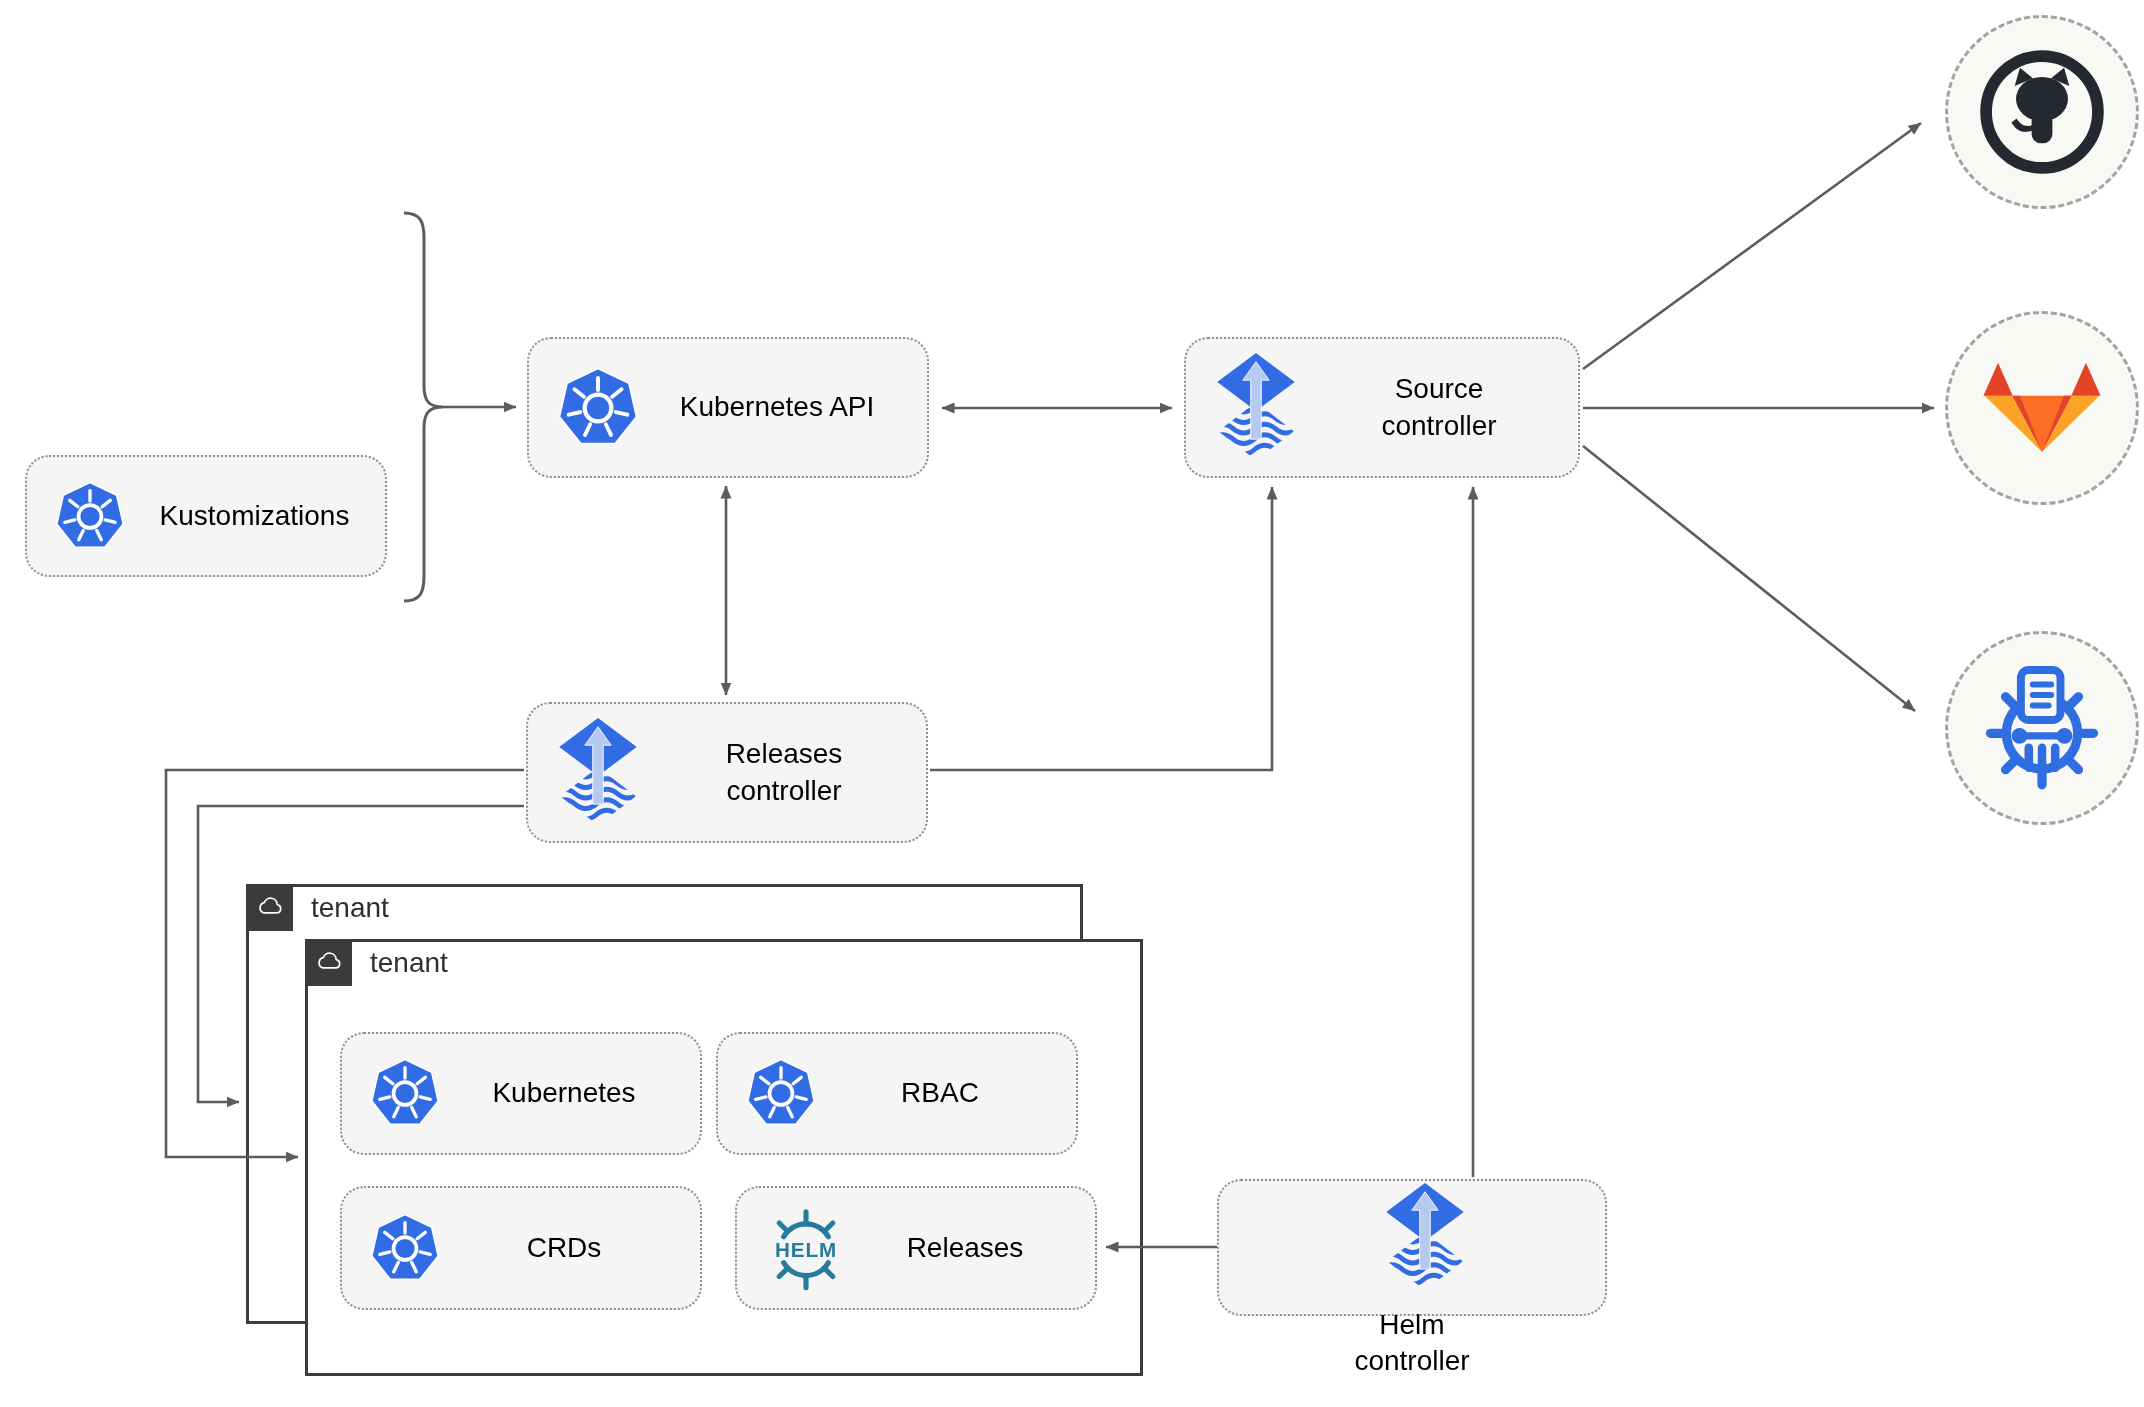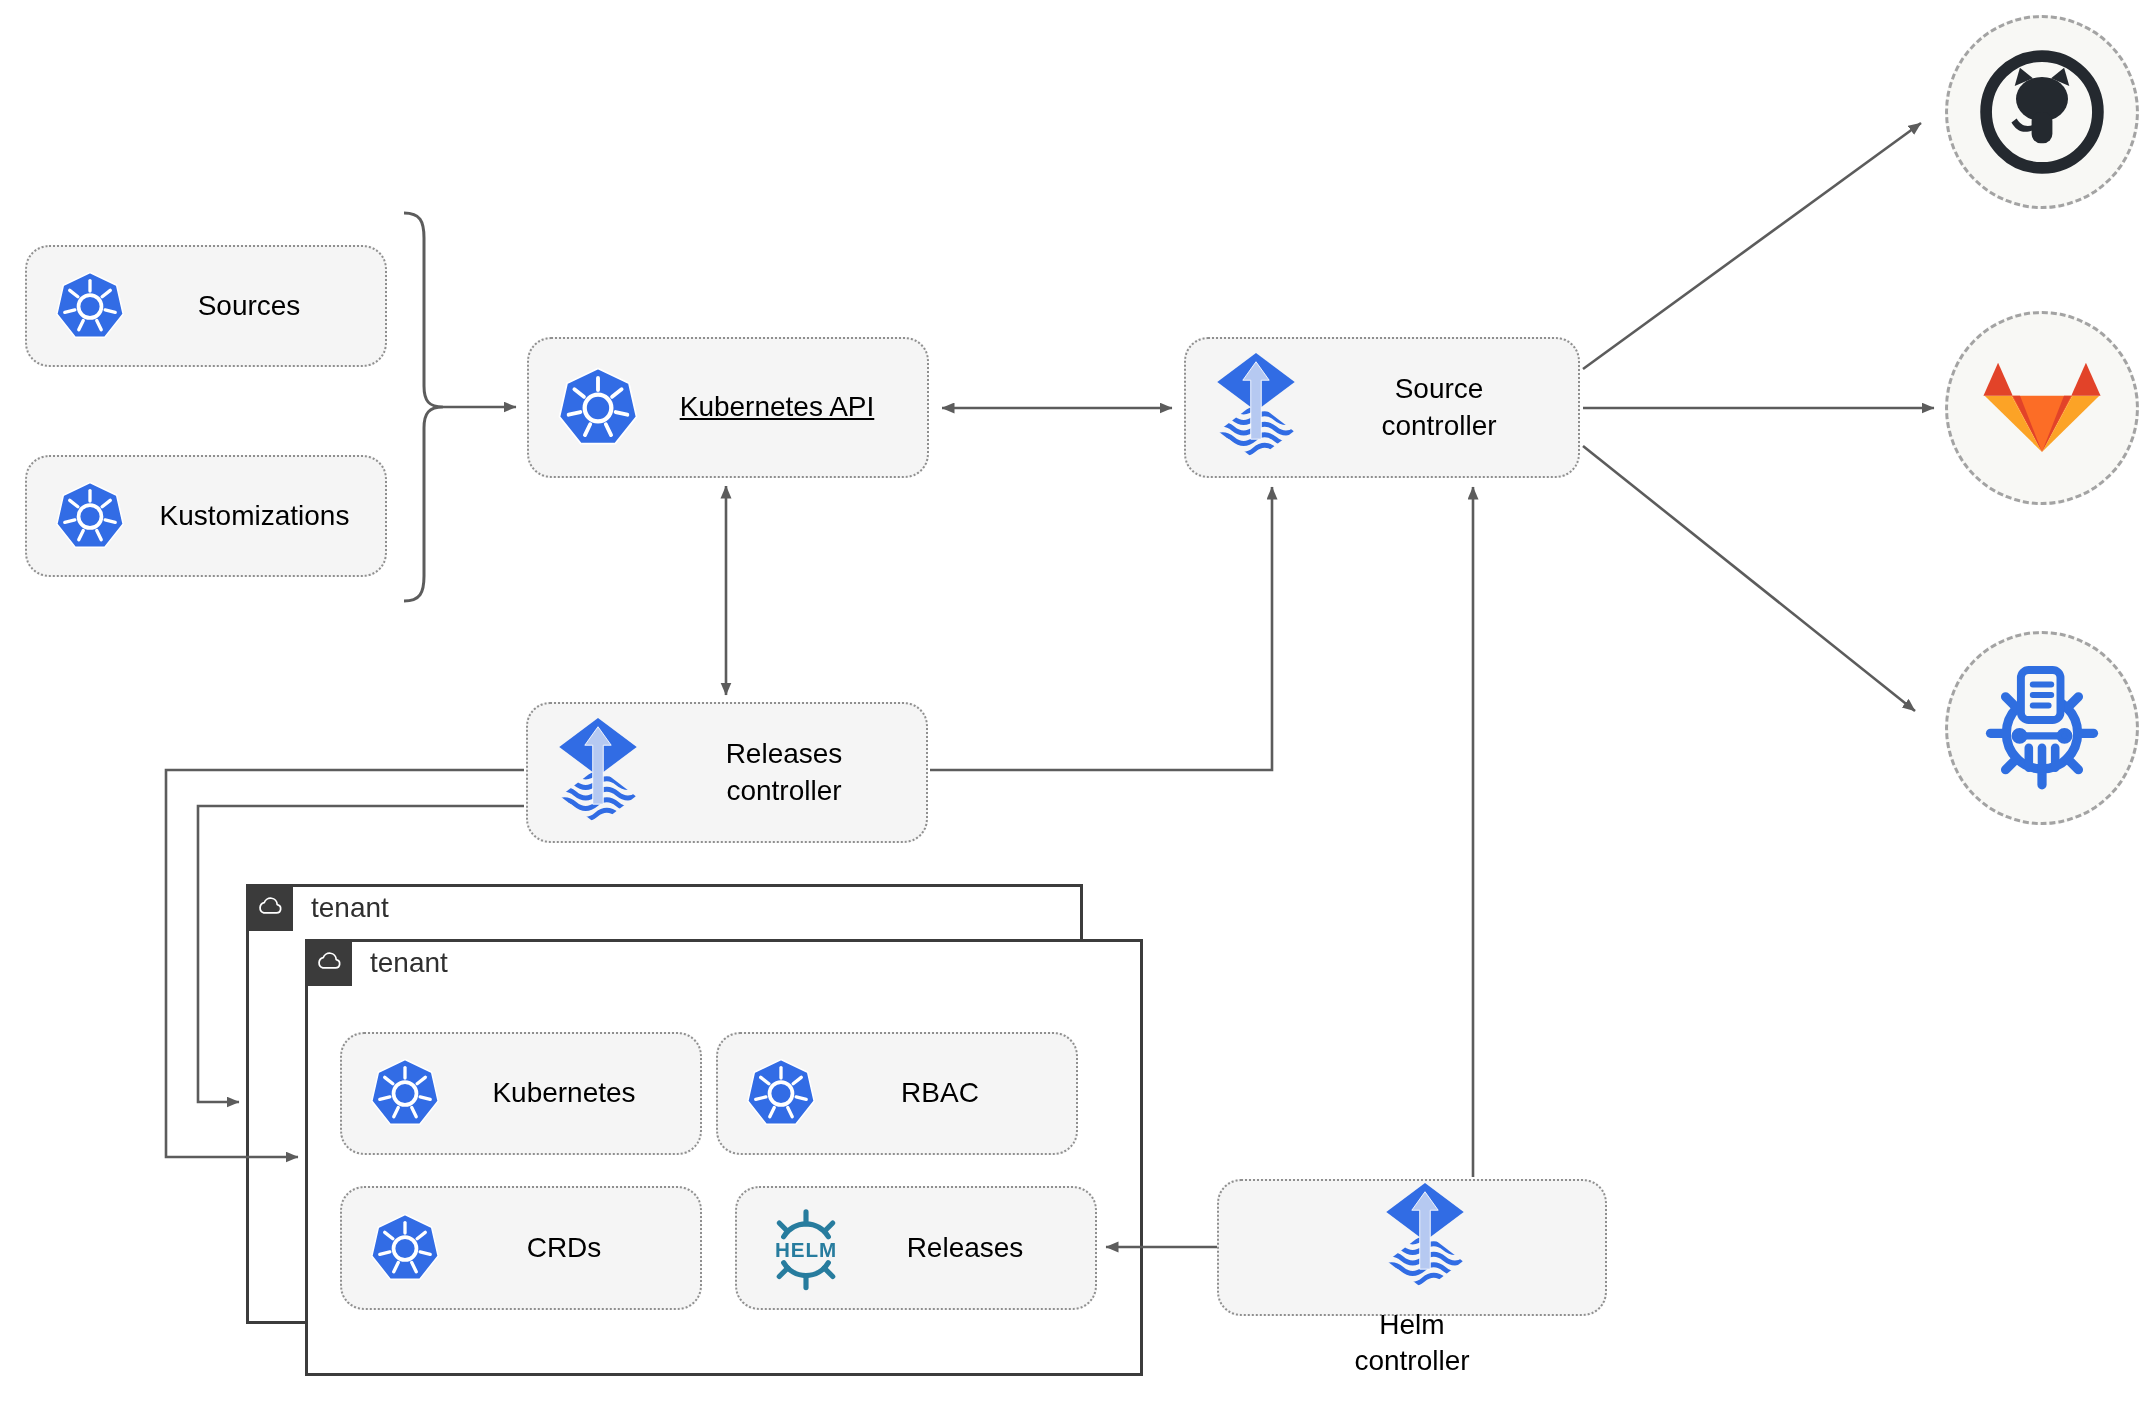--- a/index.html
+++ b/index.html
@@ -106,40 +106,20 @@
       <path d="M524,770 L166,770 L166,1157 L298,1157" marker-end="url(#ah)"></path>
 
       <path d="M524,806 L198,806 L198,1102 L239,1102" marker-end="url(#ah)"></path>
 
       <path d="M1583,369 L1921,123" marker-end="url(#ah)"></path>
       <path d="M1583,408 L1934,408" marker-end="url(#ah)"></path>
       <path d="M1583,446 L1915,711" marker-end="url(#ah)"></path>
     </g>
   </svg>
 
-  <div class="node" style="left:25px;top:245px;width:362px;height:122px;">
-    <span class="icon icon-k8s-sm">
-    <svg viewBox="0 0 100 100">
-      <polygon points="50,4 86,21.3 94.8,60.2 70,91.4 30,91.4 5.2,60.2 14,21.3" fill="#326CE5" stroke="#ffffff" stroke-width="2"></polygon>
-      <g stroke="#ffffff" fill="none" stroke-linecap="round">
-        <circle cx="50" cy="50" r="15.5" stroke-width="5"></circle>
-        <g stroke-width="4.5">
-          <line x1="50" y1="29" x2="50" y2="15"></line>
-          <line x1="66.4" y1="36.9" x2="77.4" y2="28.2"></line>
-          <line x1="70.5" y1="54.7" x2="84.1" y2="57.8"></line>
-          <line x1="59.1" y1="68.9" x2="65.2" y2="81.5"></line>
-          <line x1="40.9" y1="68.9" x2="34.8" y2="81.5"></line>
-          <line x1="29.5" y1="54.7" x2="15.9" y2="57.8"></line>
-          <line x1="33.6" y1="36.9" x2="22.6" y2="28.2"></line>
-        </g>
-      </g>
-    </svg>
-      </span>
-    <span class="label">Sources</span>
-  </div>
 
   <div class="node" style="left:25px;top:455px;width:362px;height:122px;gap:11px;">
     <span class="icon icon-k8s-sm">
     <svg viewBox="0 0 100 100">
       <polygon points="50,4 86,21.3 94.8,60.2 70,91.4 30,91.4 5.2,60.2 14,21.3" fill="#326CE5" stroke="#ffffff" stroke-width="2"></polygon>
       <g stroke="#ffffff" fill="none" stroke-linecap="round">
         <circle cx="50" cy="50" r="15.5" stroke-width="5"></circle>
         <g stroke-width="4.5">
           <line x1="50" y1="29" x2="50" y2="15"></line>
           <line x1="66.4" y1="36.9" x2="77.4" y2="28.2"></line>
@@ -148,21 +128,21 @@
           <line x1="40.9" y1="68.9" x2="34.8" y2="81.5"></line>
           <line x1="29.5" y1="54.7" x2="15.9" y2="57.8"></line>
           <line x1="33.6" y1="36.9" x2="22.6" y2="28.2"></line>
         </g>
       </g>
     </svg>
       </span>
     <span class="label">Kustomizations</span>
   </div>
 
-  <div class="node" style="left:527px;top:337px;width:402px;height:141px;text-decoration:underline;">
+  <div class="node" style="left:527px;top:337px;width:402px;height:141px;">
     <span class="icon icon-k8s-lg">
     <svg viewBox="0 0 100 100">
       <polygon points="50,4 86,21.3 94.8,60.2 70,91.4 30,91.4 5.2,60.2 14,21.3" fill="#326CE5" stroke="#ffffff" stroke-width="2"></polygon>
       <g stroke="#ffffff" fill="none" stroke-linecap="round">
         <circle cx="50" cy="50" r="15.5" stroke-width="5"></circle>
         <g stroke-width="4.5">
           <line x1="50" y1="29" x2="50" y2="15"></line>
           <line x1="66.4" y1="36.9" x2="77.4" y2="28.2"></line>
           <line x1="70.5" y1="54.7" x2="84.1" y2="57.8"></line>
           <line x1="59.1" y1="68.9" x2="65.2" y2="81.5"></line>

